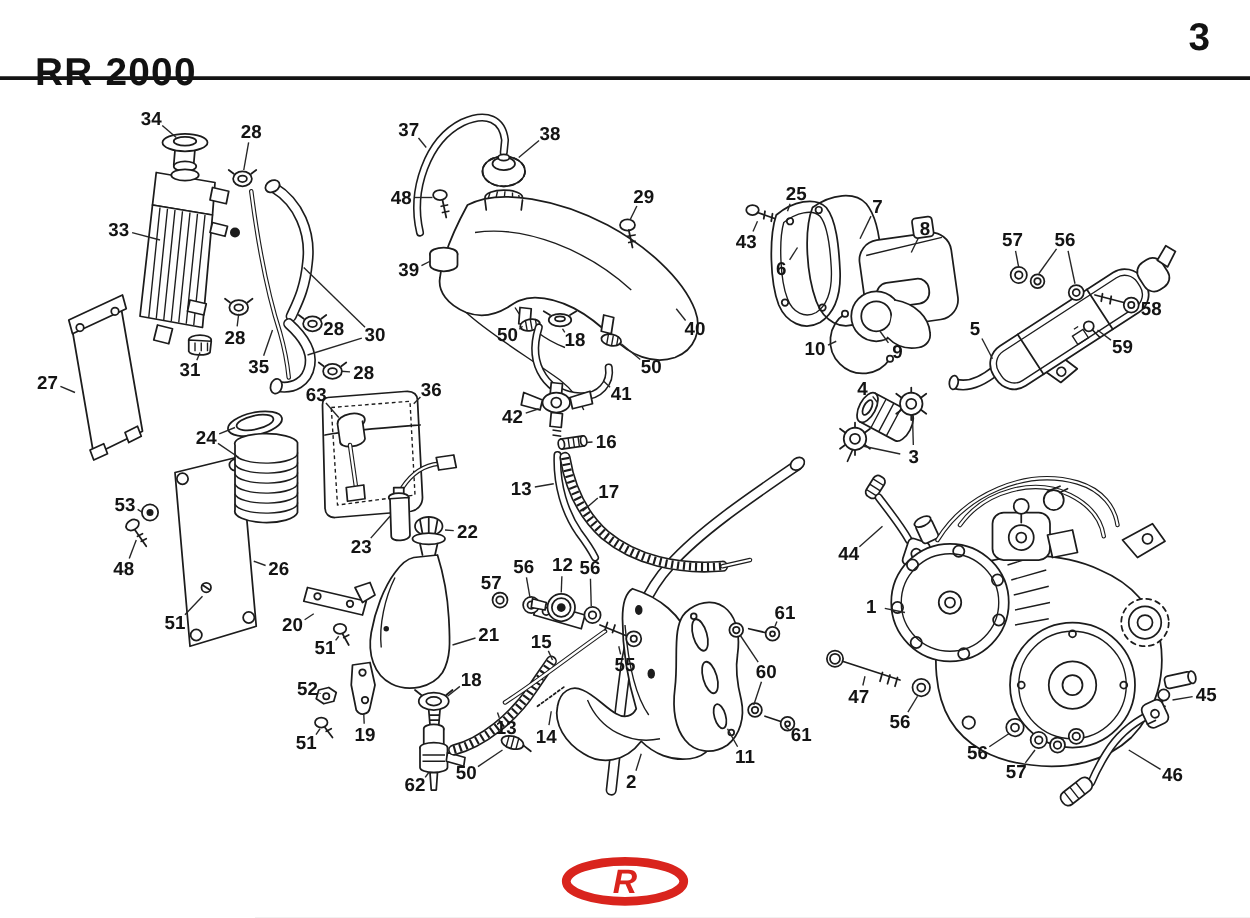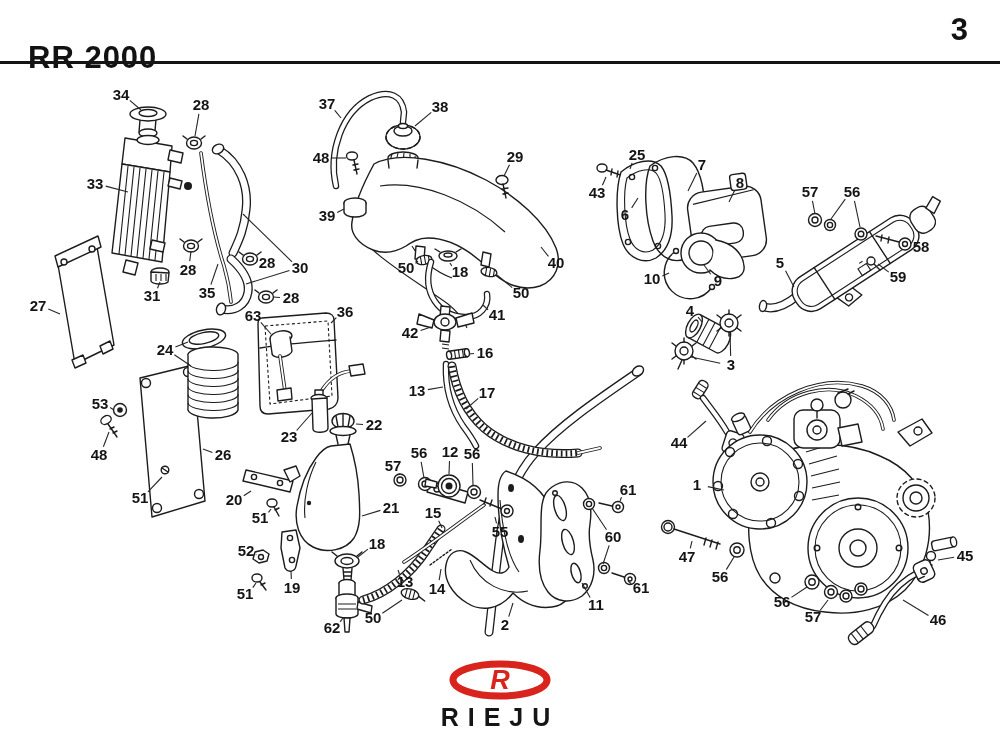--- a/index.html
+++ b/index.html
@@ -784,16 +784,15 @@
           <text x="641" y="593" class="num">61</text>
         </g>
       </g>
   </svg>
 
   <div class="footer">
     <svg width="160" height="44" viewBox="0 0 160 44">
       <ellipse cx="80" cy="22" rx="47" ry="16" fill="#ffffff" stroke="#d9241d" stroke-width="7"></ellipse>
       <text x="80" y="31" text-anchor="middle" font-family="Liberation Sans, sans-serif" font-size="27" font-weight="900" font-style="italic" fill="#d9241d">R</text>
     </svg>
-    <div class="brand">RIEJU</div>
   </div>
 
 </div>
 
 </body></html>

